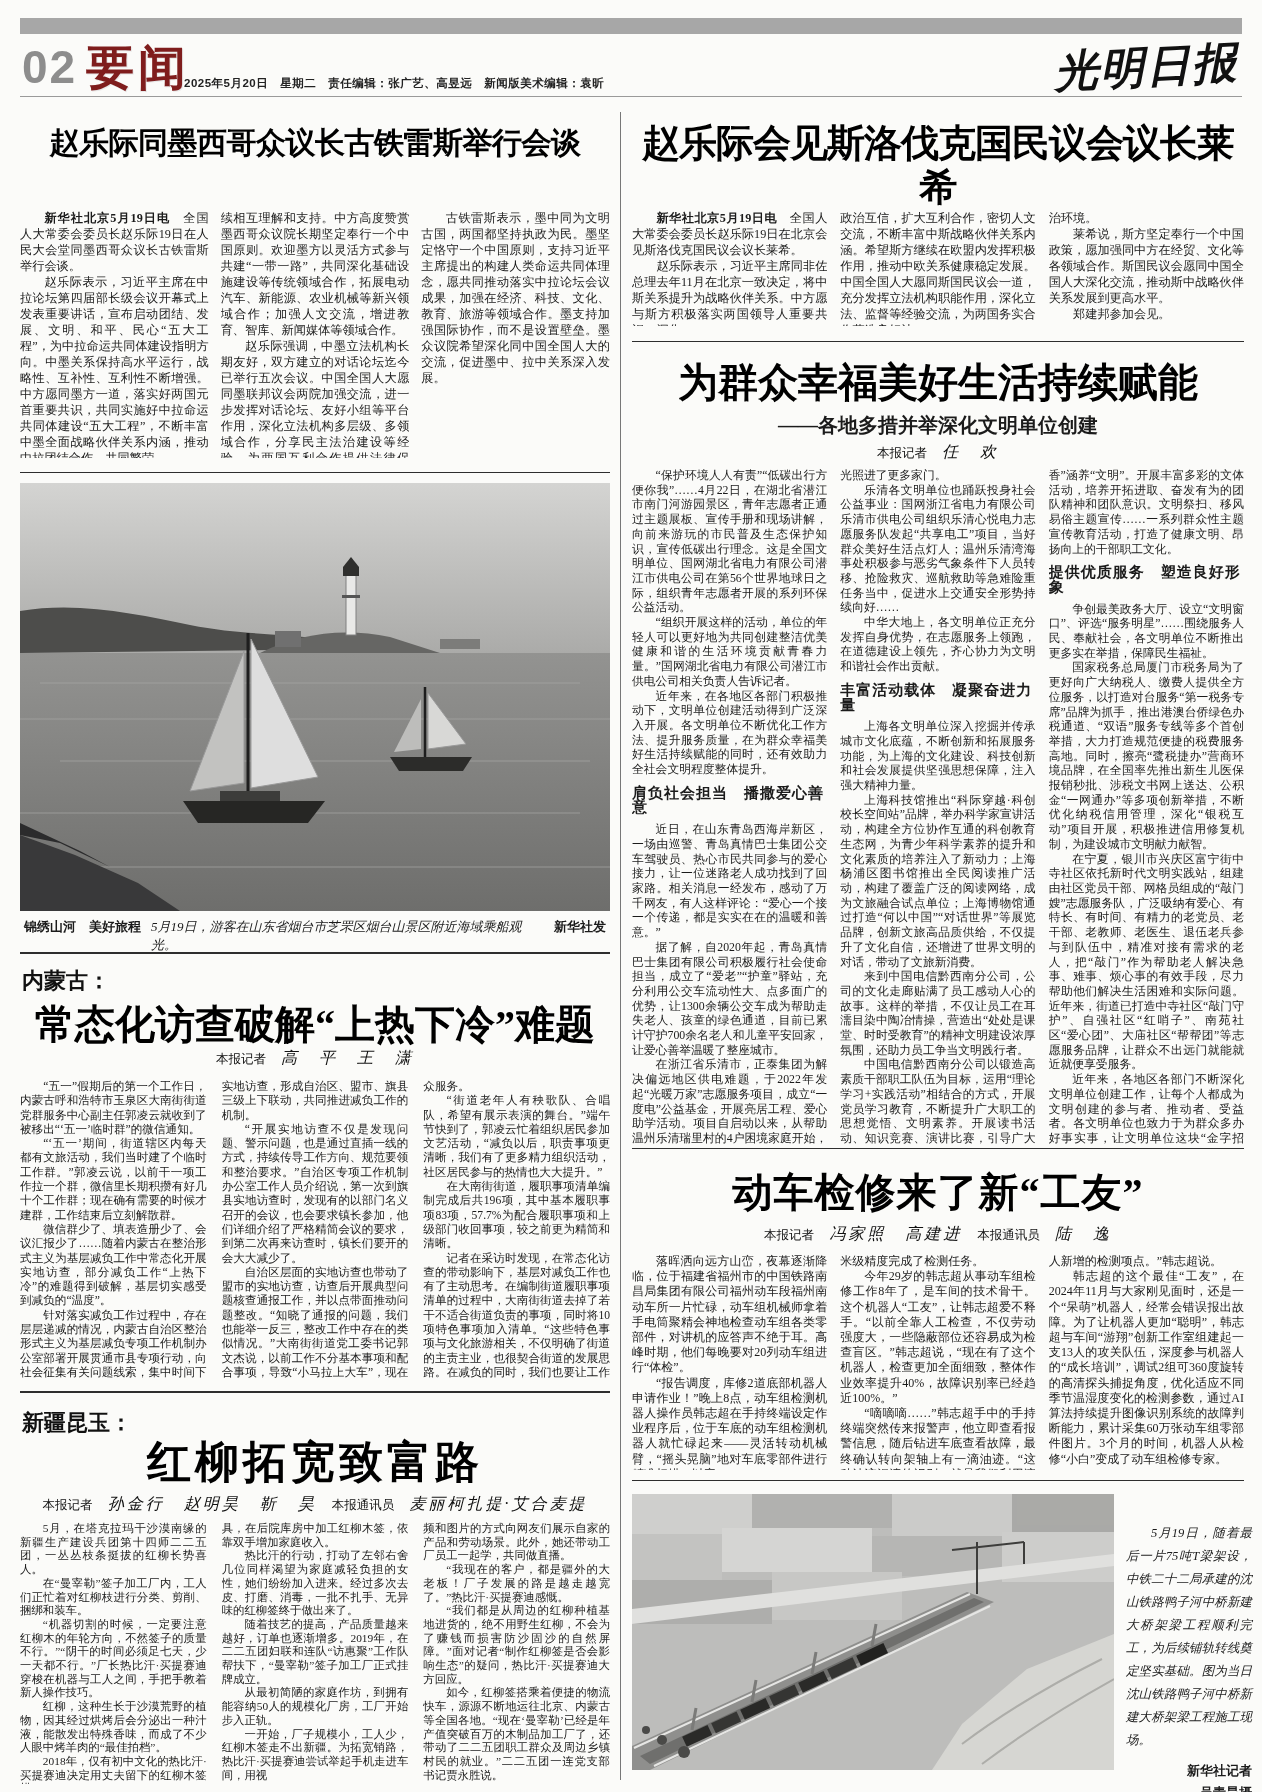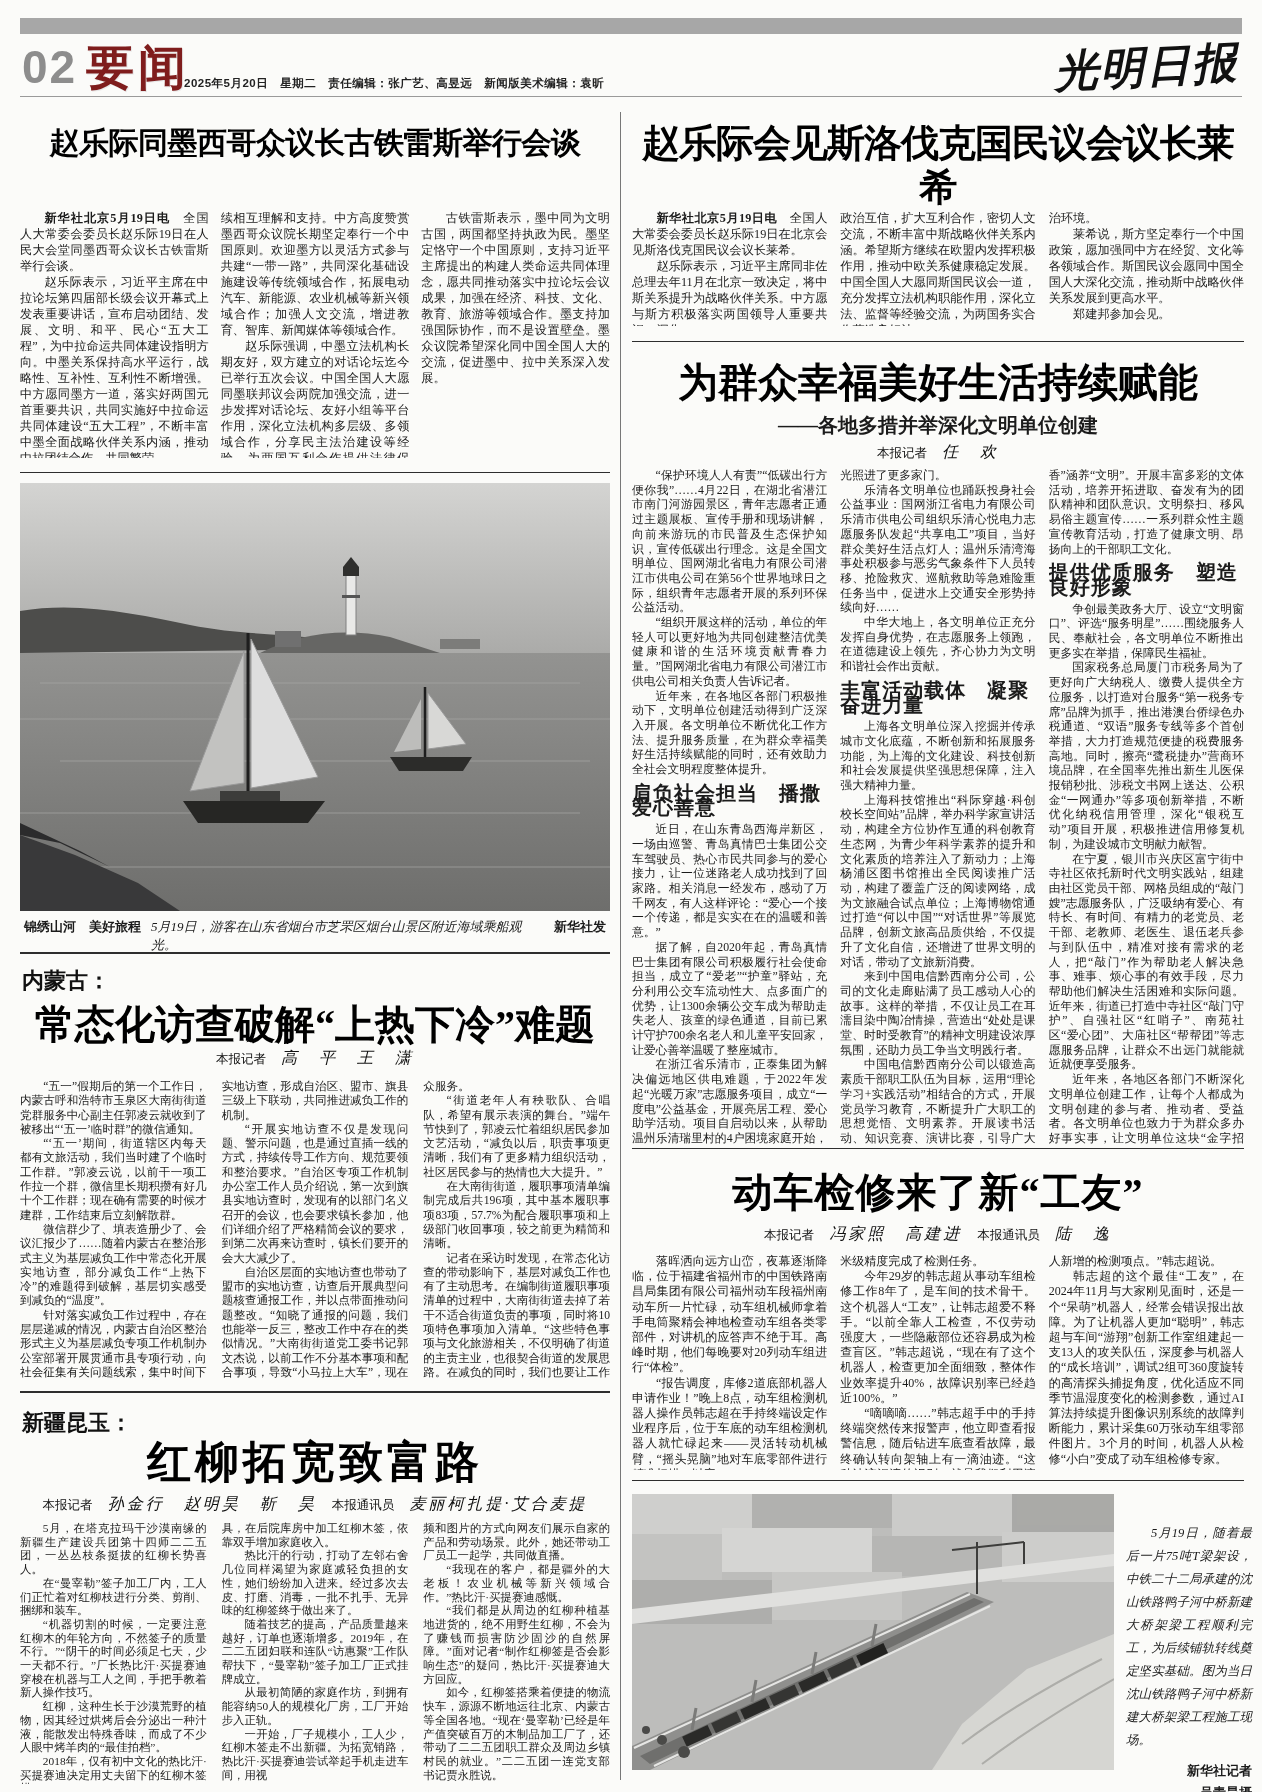--- a/index.html
+++ b/index.html
@@ -25,21 +25,21 @@
   .hl-dc{font-size:40px;letter-spacing:1px;}
   .seclabel{font-family:"Liberation Sans","DejaVu Sans",sans-serif;font-size:22px;font-weight:900;color:#111;}
   .byline{text-align:center;font-size:12.5px;color:#111;}
   .byline .names{font-size:16px;font-style:italic;letter-spacing:3px;}
   
   .cols{display:flex;overflow:hidden;}
   .col{flex:1;text-align:justify;overflow:hidden;}
   .col p{margin:0;}
   p.para{text-indent:2em;}
   p.cont{text-indent:0;}
-  .subhead{margin:9px 0 7px;font-size:20px;font-weight:900;letter-spacing:1px;text-align:left;}
+  .subhead{margin:9px 0 7px;font-size:15px;font-weight:900;letter-spacing:1px;text-align:left;}
   .art-top{font-size:12.2px;line-height:16px;}
   .art-top .cols{gap:12px;}
   .art-wq{font-size:11.8px;line-height:14.7px;}
   .art-wq .cols{gap:13px;}
   .art-nm{font-size:11.6px;line-height:14.3px;}
   .art-nm .cols{gap:15px;}
   .art-xj{font-size:11.4px;line-height:13.7px;}
   .art-xj .cols{gap:15px;}
   .art-dc{font-size:12px;line-height:15.2px;}
   .art-dc .cols{gap:13px;}
@@ -181,21 +181,21 @@
       </div>
     <div class="col">
         <p class="cont">具，在后院库房中加工红柳木签，依靠双手增加家庭收入。</p>
         <p class="para">热比汗的行动，打动了左邻右舍几位同样渴望为家庭减轻负担的女性，她们纷纷加入进来。经过多次去皮、打磨、消毒，一批不扎手、无异味的红柳签终于做出来了。</p>
         <p class="para">随着技艺的提高，产品质量越来越好，订单也逐渐增多。2019年，在二二五团妇联和连队“访惠聚”工作队帮扶下，“曼宰勒”签子加工厂正式挂牌成立。</p>
         <p class="para">从最初简陋的家庭作坊，到拥有能容纳50人的规模化厂房，工厂开始步入正轨。</p>
         <p class="para">一开始，厂子规模小，工人少，红柳木签走不出新疆。为拓宽销路，热比汗·买提赛迪尝试举起手机走进车间，用视</p>
       </div>
     <div class="col">
         <p class="cont">频和图片的方式向网友们展示自家的产品和劳动场景。此外，她还带动工厂员工一起学，共同做直播。</p>
-        <p class="para">“我现在的客户，都是疆外的大老板！农业机械等新兴领域合作。”热比汗·买提赛迪感慨。</p>
+        <p class="para">“我现在的客户，都是疆外的大老板！厂子发展的路是越走越宽了。”热比汗·买提赛迪感慨。</p>
         <p class="para">“我们都是从周边的红柳种植基地进货的，绝不用野生红柳，不会为了赚钱而损害防沙固沙的自然屏障。”面对记者“制作红柳签是否会影响生态”的疑问，热比汗·买提赛迪大方回应。</p>
         <p class="para">如今，红柳签搭乘着便捷的物流快车，源源不断地运往北京、内蒙古等全国各地。“现在‘曼宰勒’已经是年产值突破百万的木制品加工厂了，还带动了二二五团职工群众及周边乡镇村民的就业。”二二五团一连党支部书记贾永胜说。</p>
       </div>
   </div>
 </div>
 
 <div class="abs headline hl-slovakia" style="left:632px;top:122px;width:612px;">赵乐际会见斯洛伐克国民议会议长莱希</div>
 <div class="abs art-top" style="left:632px;top:210px;width:612px;height:116px;">
   <div class="cols" style="height:116px;gap:13px;">
     <div class="col">

